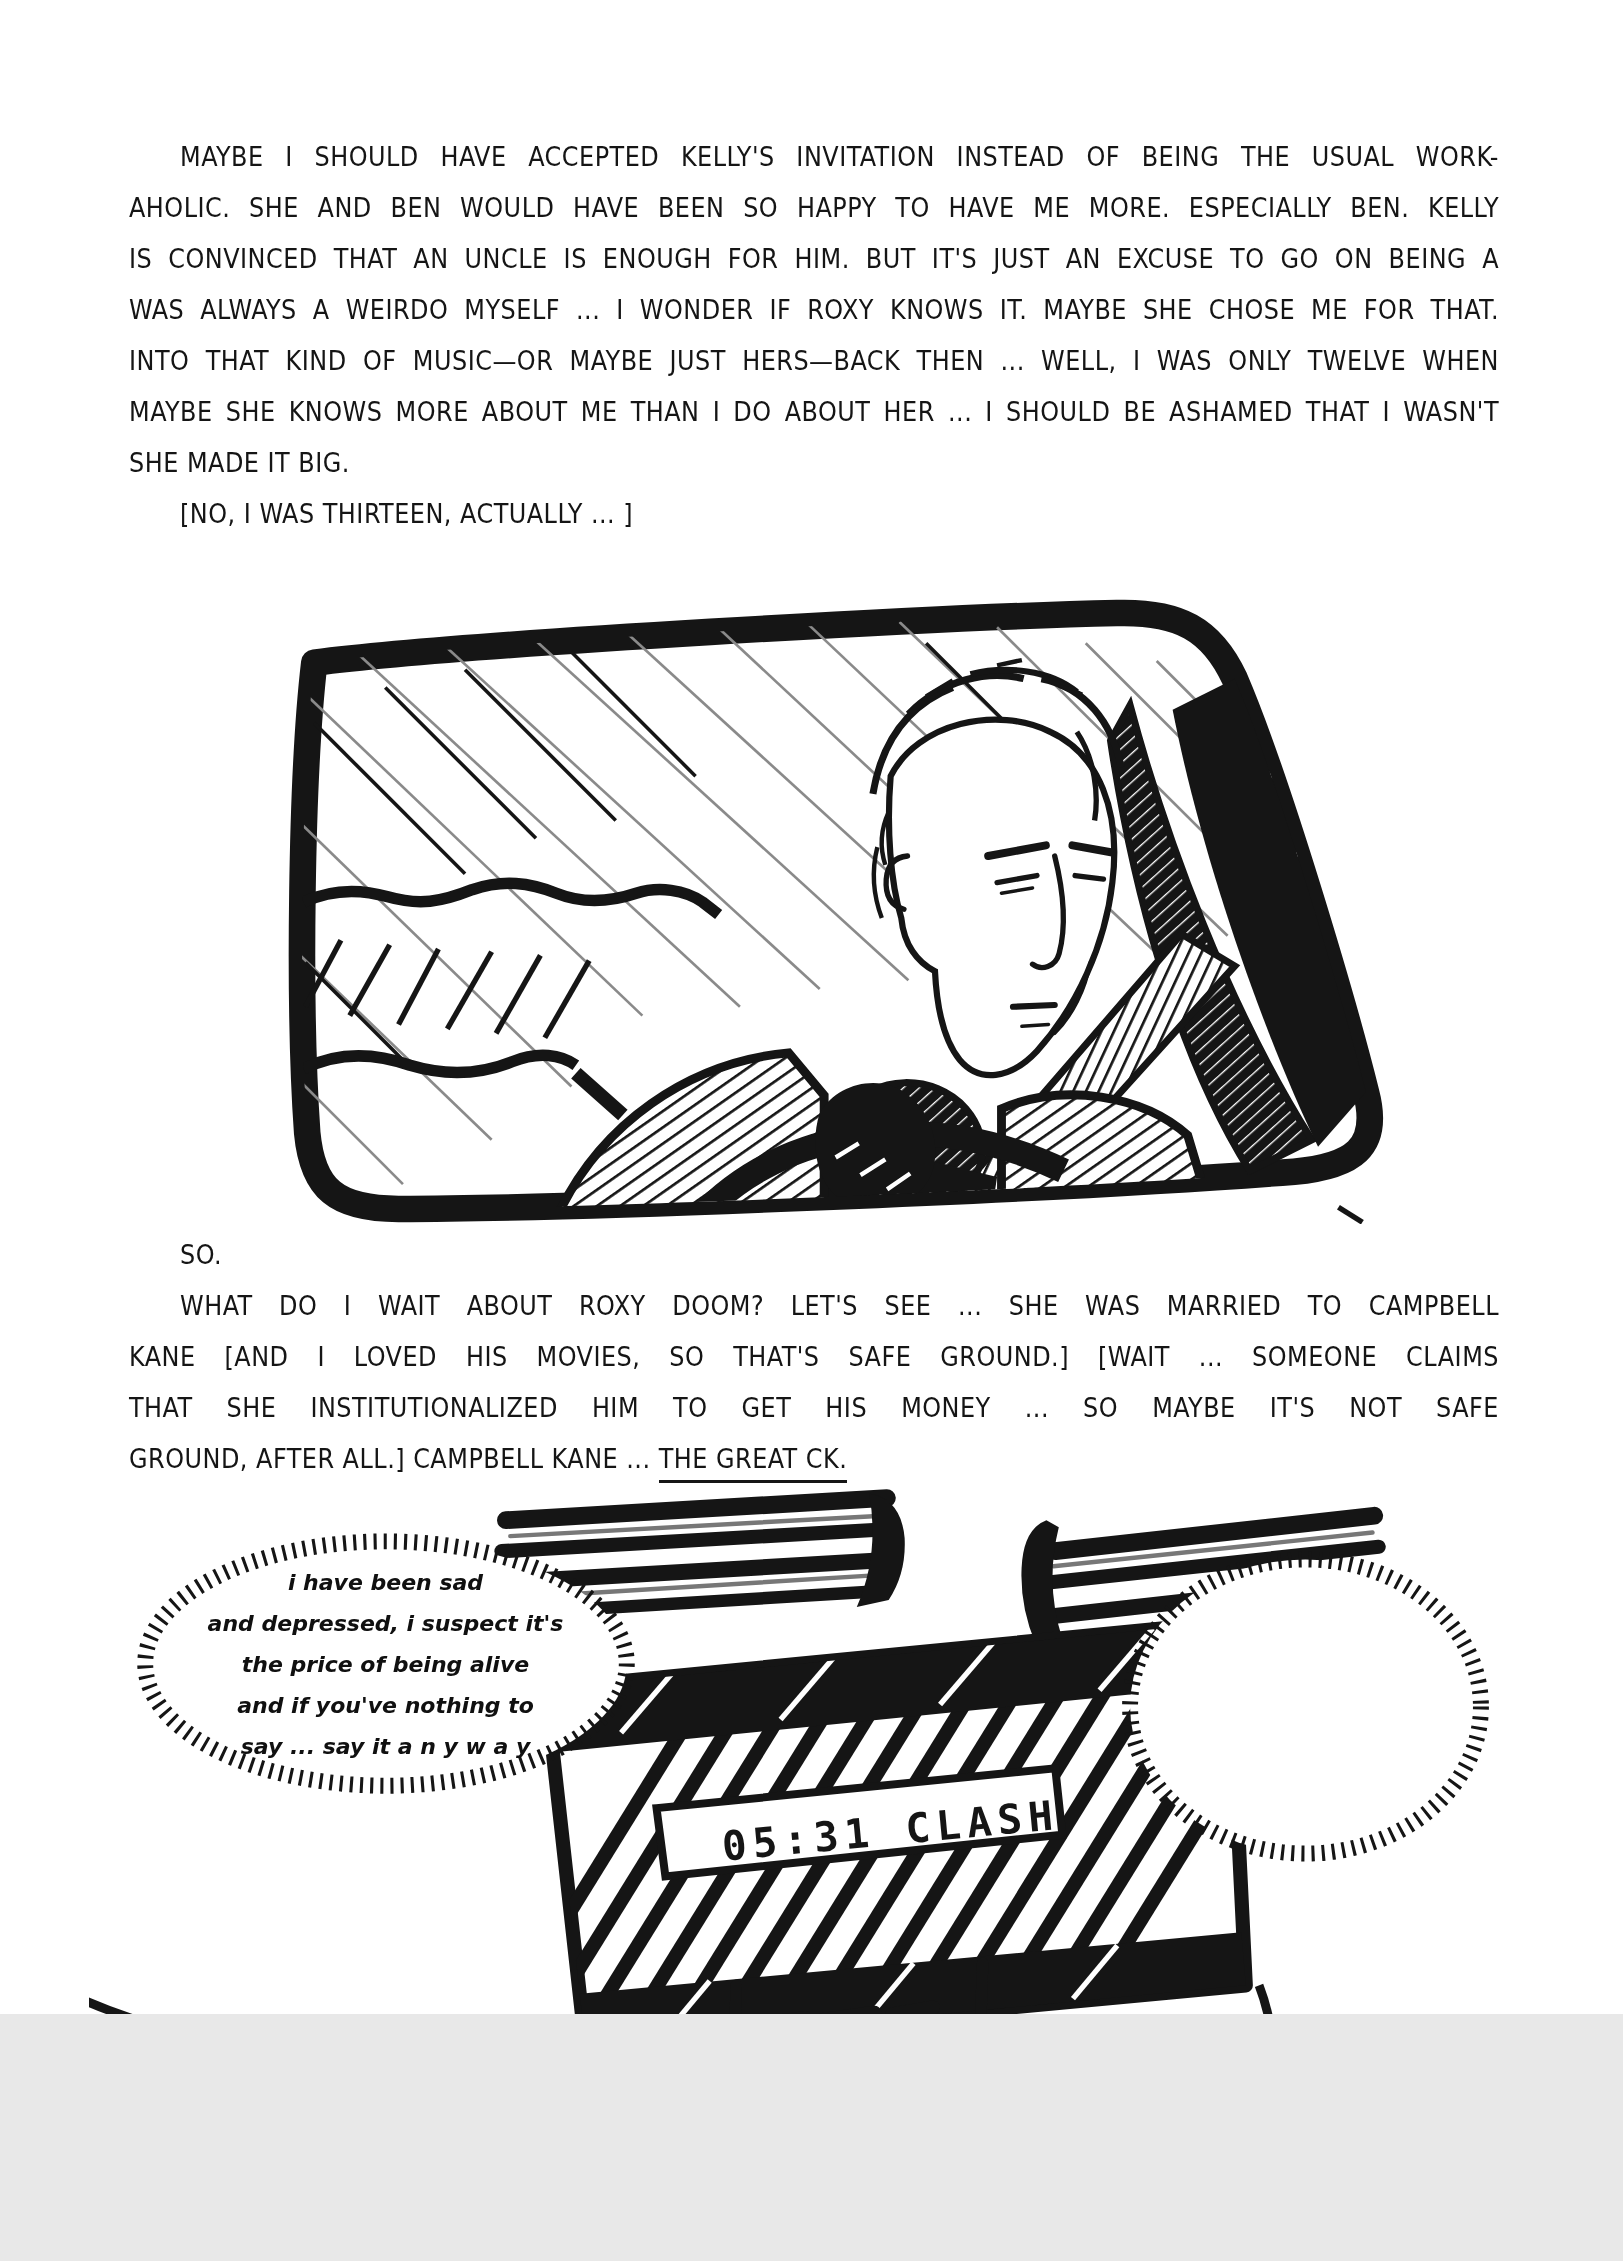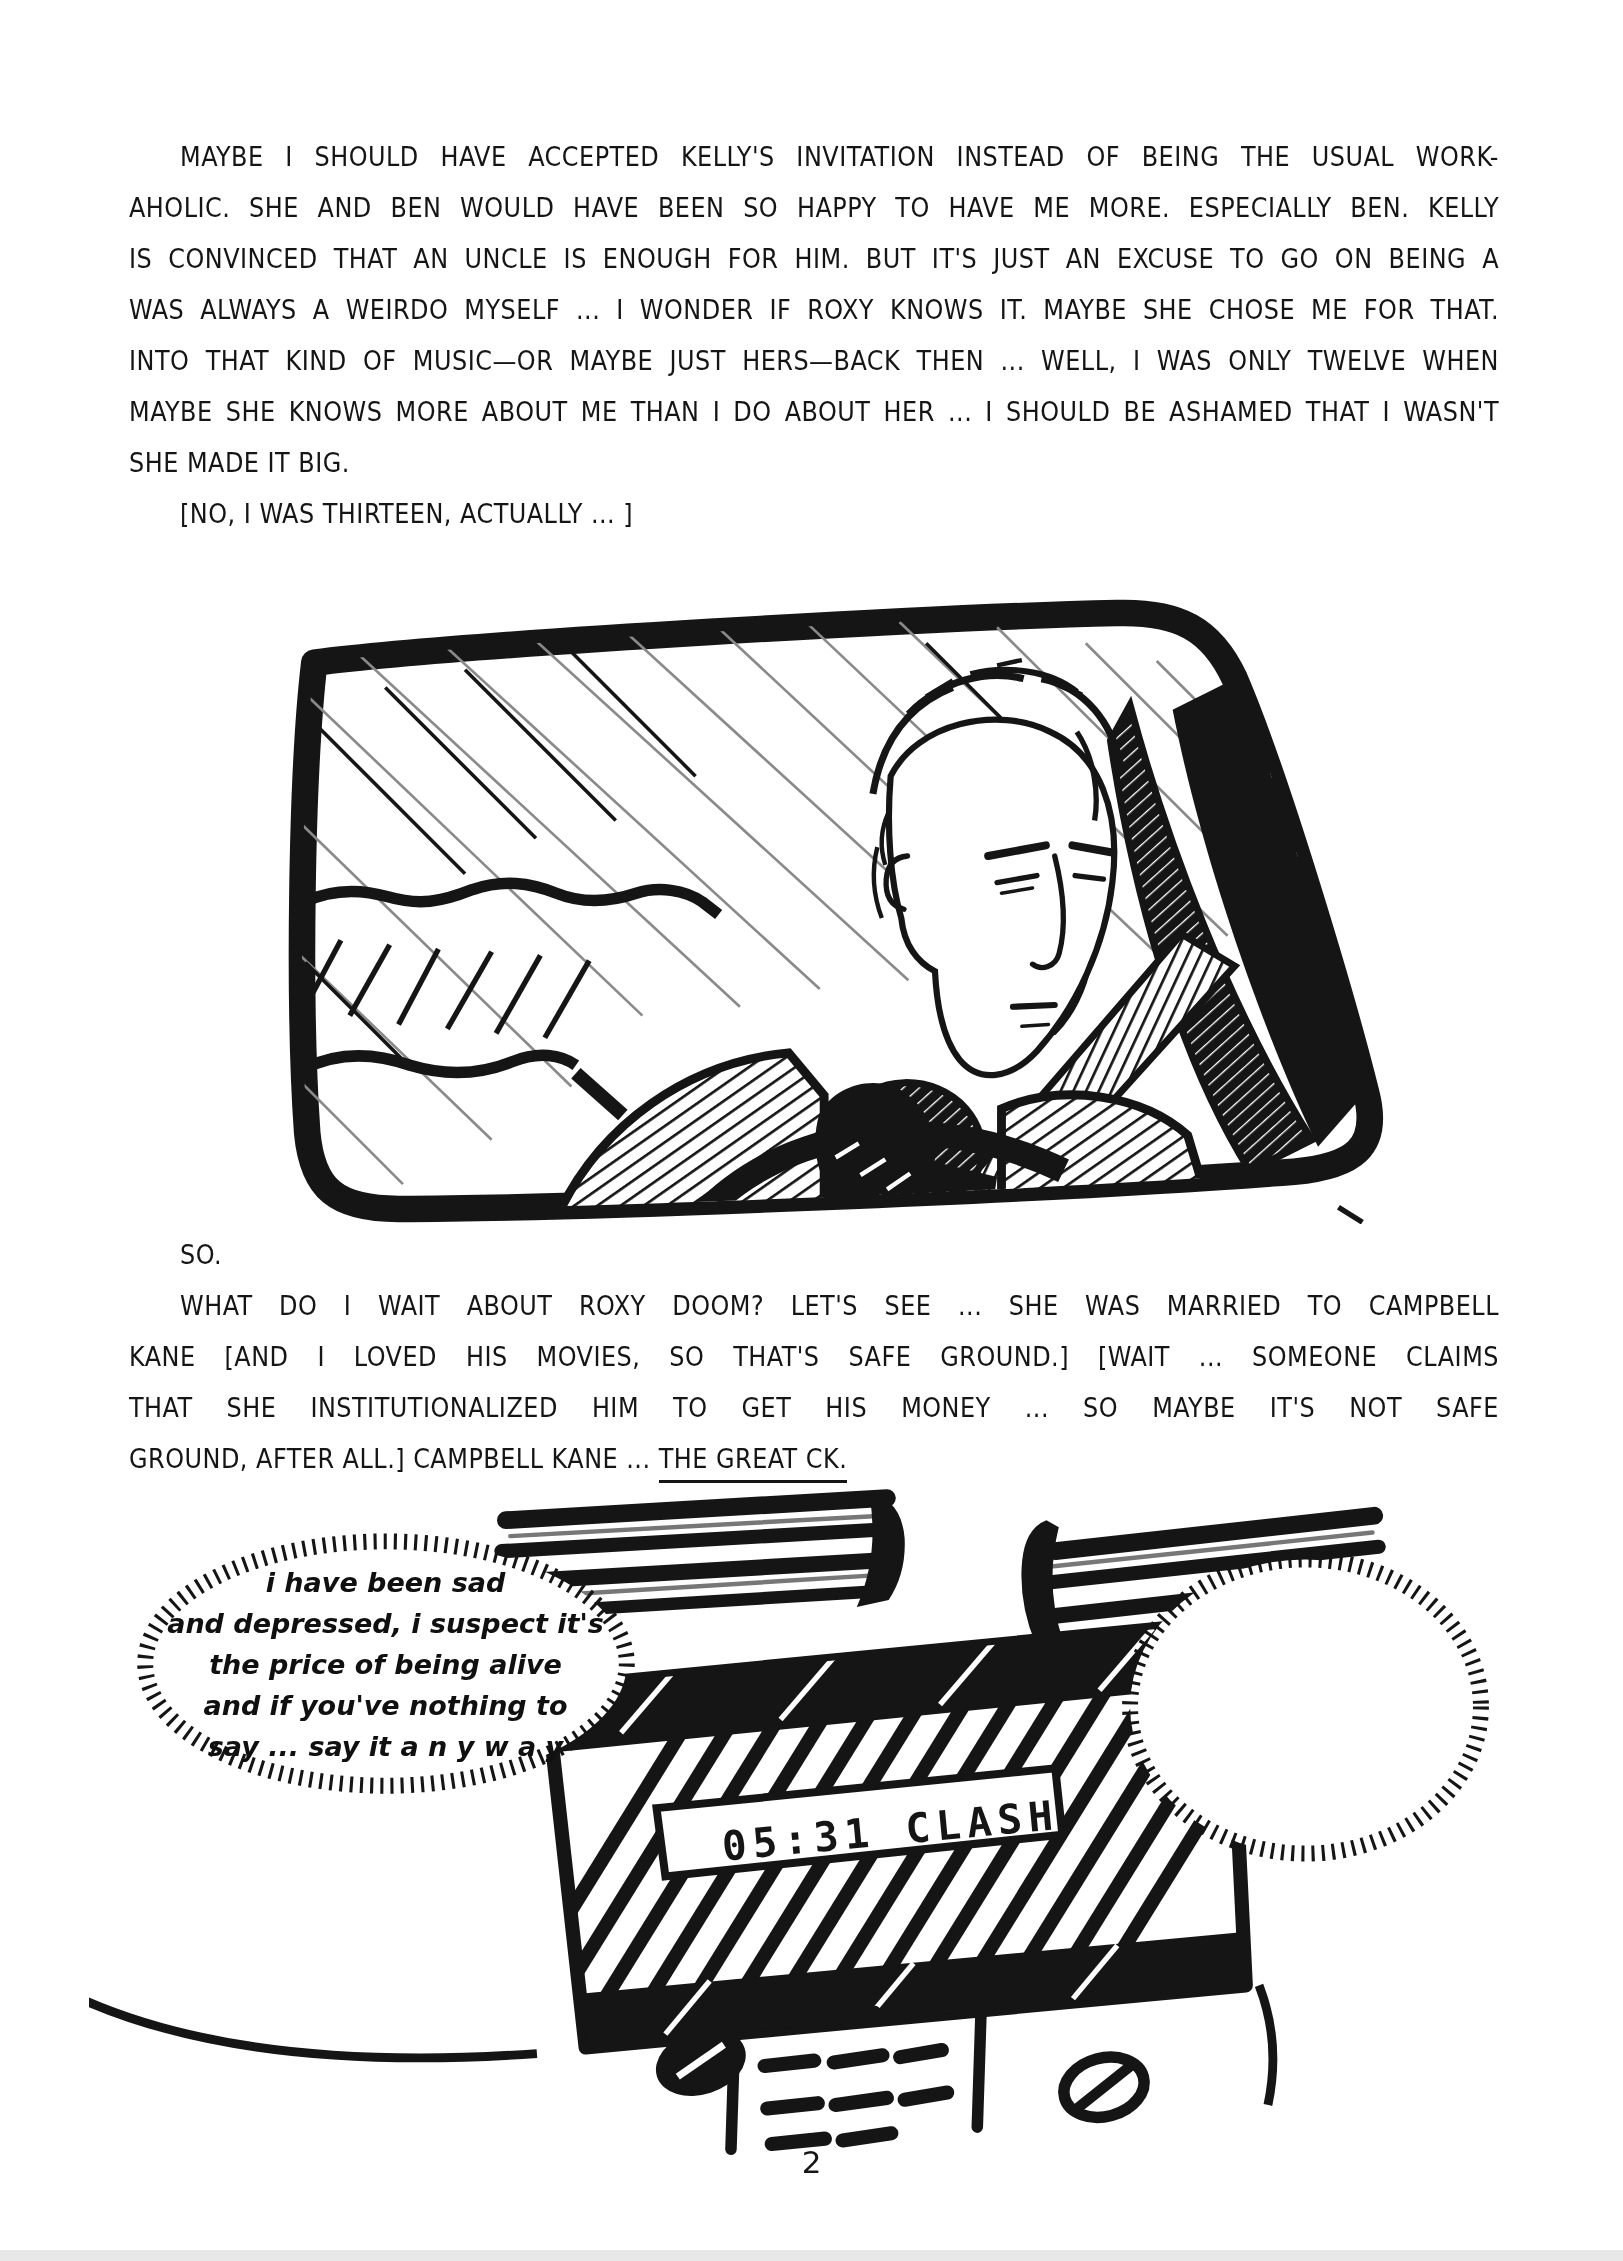--- a/index.html
+++ b/index.html
@@ -1,37 +1,37 @@
 <!DOCTYPE html>
 <html style="font-size:14px"><head>
 <meta charset="utf-8">
 <style>
   html,body{margin:0;padding:0;background:#e8e8e8;}
   .page{
-    position:relative; width:1623px; height:2250px; background:#ffffff;
+    position:relative; width:1623px; height:2014px; background:#ffffff;
     font-family:"DejaVu Sans", sans-serif; color:#151515; overflow:hidden;
   }
   
   .narration{ position:absolute; left:129px; width:1370px; }
   .narr-line{
     font-size:26.6px; line-height:51px; letter-spacing:0.5px;
     text-align:justify; text-align-last:justify; white-space:nowrap;
     font-stretch:condensed;
   }
   .narr-line.loose{ word-spacing:5.3px; }
   .narr-line.nojust{ text-align:center; text-align-last:left; white-space:normal; }
   .narr-line.indent{ padding-left:51px; }
   .u{ border-bottom:3.5px solid #151515; padding-bottom:6px; }
   
   .art{ position:absolute; }
   
   .bubble-text{
     position:absolute; z-index:3; text-align:center;
     font-family:"DejaVu Sans", sans-serif; font-style:italic; font-weight:700;
-    font-size:27px; line-height:41px; color:#101010;
+    font-size:22px; line-height:41px; color:#101010;
   }
   .bubble-svg{ position:absolute; z-index:2; }
   
   .pagenum{
     position:absolute; top:2144px; left:0; width:100%;
     text-align:center; font-size:31px; color:#151515;
   }
 </style>
 </head>
 <body>

